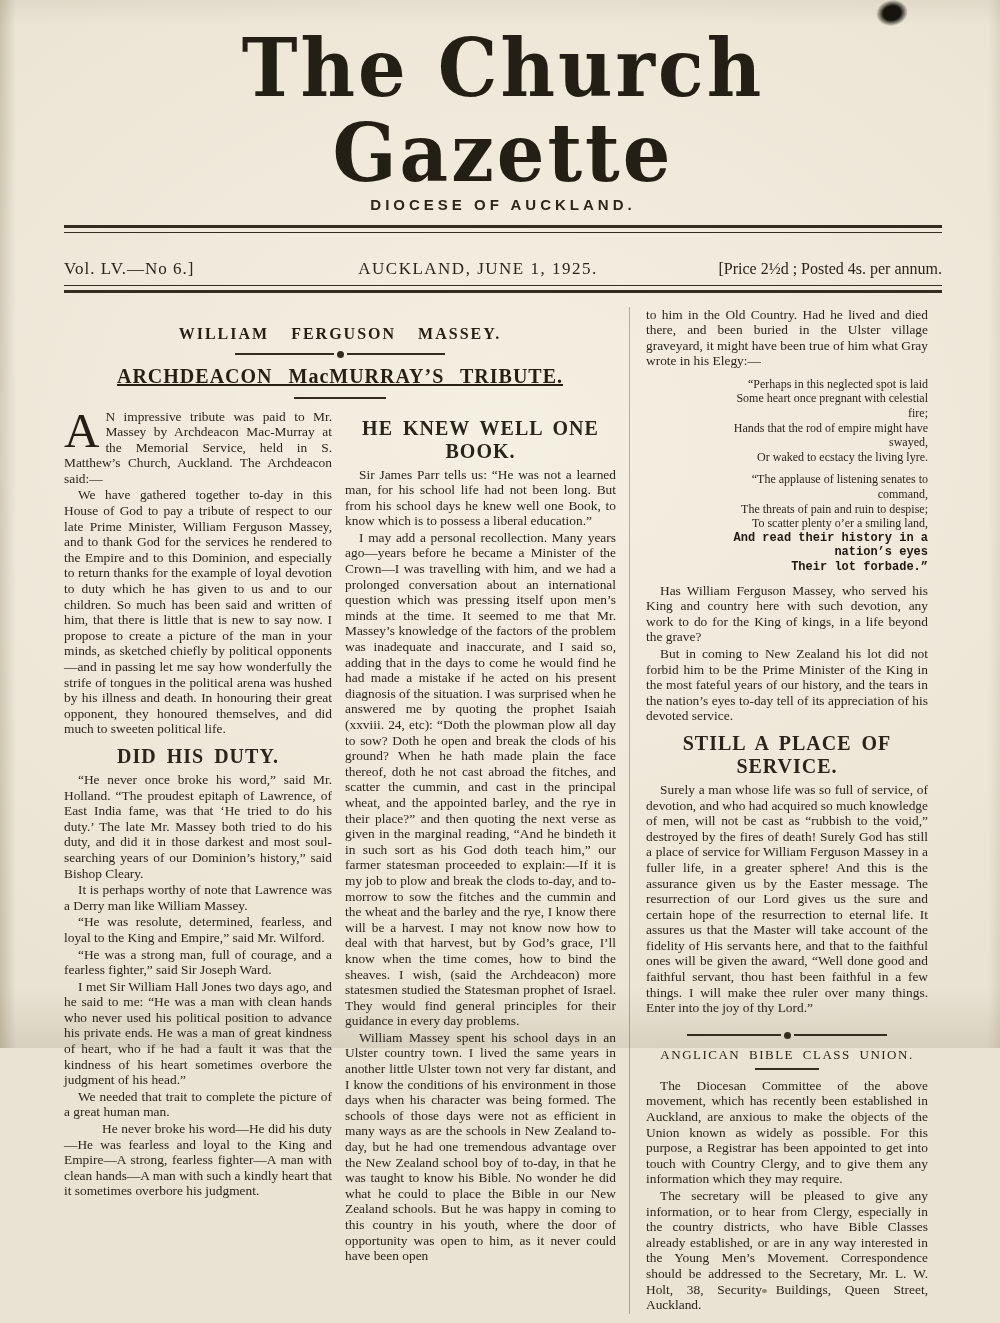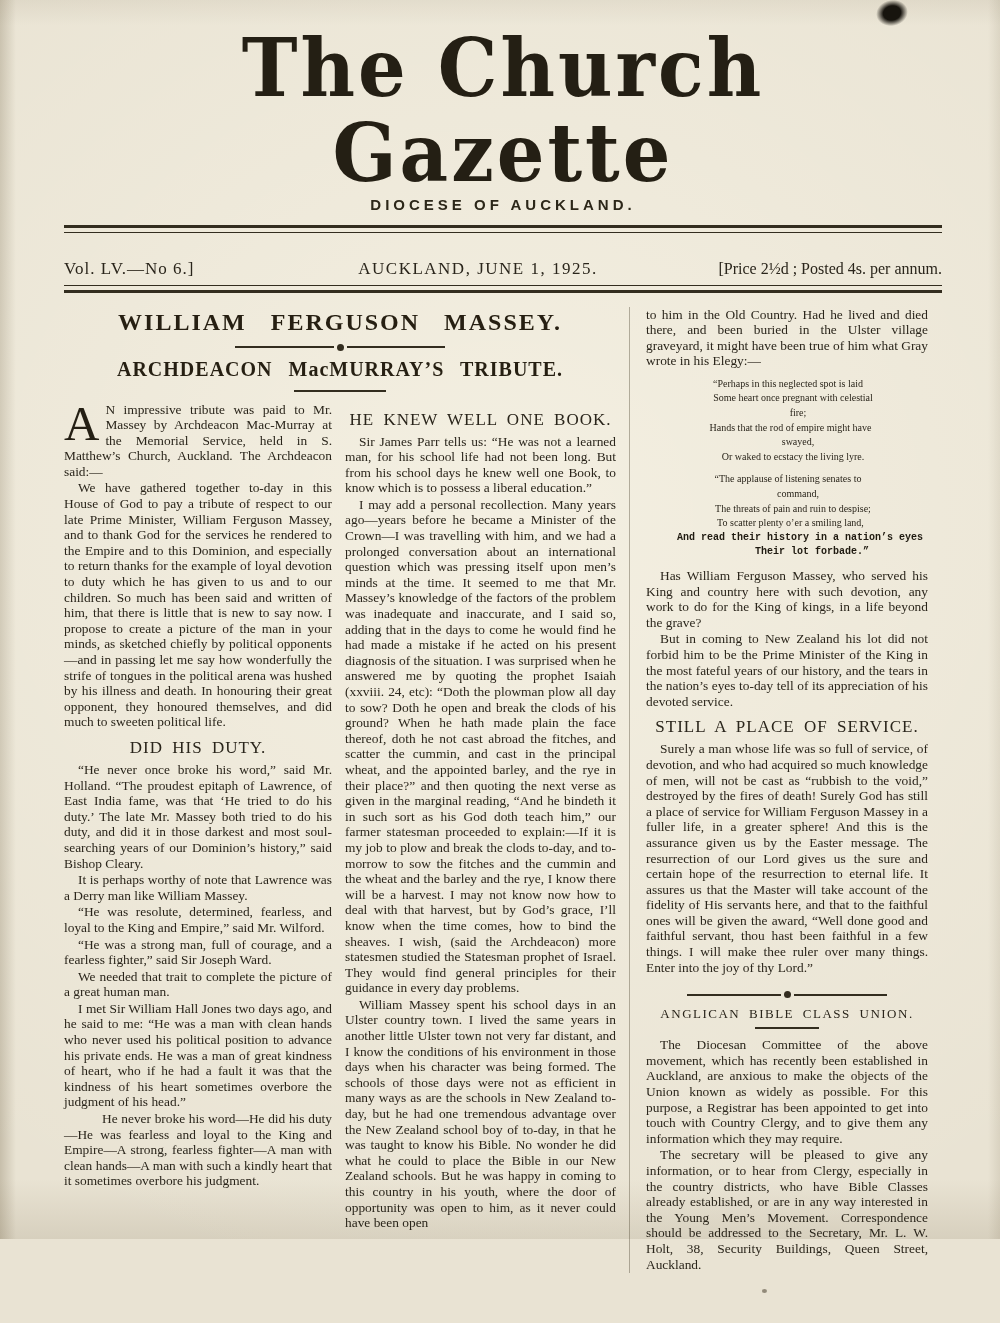--- a/index.html
+++ b/index.html
@@ -1,19 +1,19 @@
 <!DOCTYPE html>
 <html><head>
 <meta charset="utf-8">
 <style>
   html,body{margin:0;padding:0;}
   body{width:1000px;height:1323px;overflow:hidden;
        font-family:"Liberation Serif", serif;color:#2a251b;
        background:#e9e3d3;}
-  .page{position:relative;width:1000px;height:1239px;box-sizing:border-box;
+  .page{position:relative;width:1000px;height:1048px;box-sizing:border-box;
         padding:30px 58px 0 64px;
         background:
           radial-gradient(ellipse 120% 90% at 50% 42%, rgba(255,252,240,0.50), rgba(255,252,240,0) 70%),
           linear-gradient(90deg, rgba(120,106,78,0.30), rgba(120,106,78,0) 16px),
           linear-gradient(270deg, rgba(120,106,78,0.14), rgba(120,106,78,0) 12px),
           linear-gradient(0deg, rgba(120,106,78,0.16), rgba(120,106,78,0) 60px),
           linear-gradient(180deg, rgba(120,106,78,0.10), rgba(120,106,78,0) 26px),
           #e9e3d3;}
   .ink-blot{position:absolute;left:876px;top:0;width:32px;height:26px;
         background:radial-gradient(closest-side, #17140e 55%, rgba(23,20,14,0) 100%);
@@ -42,39 +42,39 @@
   
   .columns{display:flex;margin-top:14px;align-items:flex-start;}
   .left-wrap{width:552px;flex:none;}
   .two-cols{display:flex;gap:13px;}
   .col1{width:268px;flex:none;}
   .col2{width:271px;flex:none;}
   .col3{width:282px;flex:none;margin-left:13px;border-left:1px solid rgba(72,62,42,0.38);
         padding-left:16px;}
 
   .headline-block{text-align:center;margin-bottom:10px;}
-  .headline-block h2{margin:2px 0 0 0;font-size:24px;font-weight:bold;letter-spacing:2px;
+  .headline-block h2{margin:18px 0 0 0;font-size:16px;font-weight:bold;letter-spacing:2px;
         word-spacing:16px;color:#261f12;font-family:Liberation Serif, serif;}
   .headline-block h3{margin:7px 0 0 0;font-size:20px;font-weight:bold;letter-spacing:1px;
-        word-spacing:10px;color:#261f12;}
+        word-spacing:10px;color:#261f12;text-decoration:underline;}
   .dot-rule{display:flex;align-items:center;justify-content:center;margin:8px auto 0 auto;width:210px;}
   .dot-rule .l{flex:1;border-top:2px solid #332d1f;}
   .dot-rule .dot{width:7px;height:7px;border-radius:50%;background:#332d1f;margin:0 3px;}
   .short-rule{width:92px;border-top:2px solid #332d1f;margin:9px auto 0 auto;}
 
   .para{margin:0 0 1px 0;font-size:13.4px;line-height:15.6px;text-align:justify;
         text-indent:14px;}
   .para.first{text-indent:0;}
   .para.bigindent{text-indent:38px;}
   .dropcap{float:left;font-size:49px;line-height:40px;padding:2px 6px 0 0;color:#241f14;}
-  .subhead{margin:8px 0 4px 0;text-align:center;font-size:17px;letter-spacing:1px;
-        word-spacing:4px;font-weight:normal;color:#2a251b;}
+  .subhead{margin:8px 0 4px 0;text-align:center;font-size:20px;letter-spacing:1px;
+        word-spacing:4px;font-weight:bold;color:#2a251b;}
   .subhead.strong{font-weight:normal;font-size:13px;letter-spacing:1.5px;}
-  .verse{margin:8px 0 0 2px;font-size:10px;line-height:14.6px;white-space:pre-wrap;
-        text-align:center;}
+  .verse{margin:8px 0 0 2px;font-size:12px;line-height:14.6px;white-space:pre-wrap;
+        text-align:right;}
   .verse.boldpart{margin-top:0;font-weight:bold;color:#1f1a10;font-family:Liberation Mono, monospace;}
   .verse.lastgap{margin-bottom:8px;}
   .dot-rule.small{width:200px;margin-top:16px;}
   .under-rule{width:64px;border-top:2px solid #332d1f;margin:5px auto 8px auto;}
 </style>
 </head>
 <body>
 
 <div class="page">
   <div class="ink-blot"></div>
@@ -111,22 +111,22 @@
 
       <div class="two-cols">
         <div class="col1">
           <p class="para first"><span class="dropcap">A</span><span>N impressive tribute was paid to Mr. Massey by Archdeacon Mac-Murray at the Memorial Service, held in S. Matthew’s Church, Auckland. The Archdeacon said:—</span></p>
           <p class="para">We have gathered together to-day in this House of God to pay a tribute of respect to our late Prime Minister, William Ferguson Massey, and to thank God for the services he rendered to the Empire and to this Dominion, and especially to return thanks for the example of loyal devotion to duty which he has given to us and to our children.  So much has been said and written of him, that there is little that is new to say now.  I propose to create a picture of the man in your minds, as sketched chiefly by political opponents—and in passing let me say how wonderfully the strife of tongues in the political arena was hushed by his illness and death.  In honouring their great opponent, they honoured themselves, and did much to sweeten political life.</p>
           <h4 class="subhead">DID HIS DUTY.</h4>
           <p class="para">“He never once broke his word,” said Mr. Holland.  “The proudest epitaph of Lawrence, of East India fame, was that ‘He tried to do his duty.’  The late Mr. Massey both tried to do his duty, and did it in those darkest and most soul-searching years of our Dominion’s history,” said Bishop Cleary.</p>
           <p class="para">It is perhaps worthy of note that Lawrence was a Derry man like William Massey.</p>
           <p class="para">“He was resolute, determined, fearless, and loyal to the King and Empire,” said Mr. Wilford.</p>
           <p class="para">“He was a strong man, full of courage, and a fearless fighter,” said Sir Joseph Ward.</p>
+          <p class="para">I met Sir William Hall Jones two days ago, and he said to me: “He was a man with clean hands who never used his political position to advance his private ends.  He was a man of great kindness of heart, who if he had a fault it was that the kindness of his heart sometimes overbore the judgment of his head.”</p>
           <p class="para">We needed that trait to complete the picture of a great human man.</p>
-          <p class="para">I met Sir William Hall Jones two days ago, and he said to me: “He was a man with clean hands who never used his political position to advance his private ends.  He was a man of great kindness of heart, who if he had a fault it was that the kindness of his heart sometimes overbore the judgment of his head.”</p>
           <p class="para bigindent">He never broke his word—He did his duty—He was fearless and loyal to the King and Empire—A strong, fearless fighter—A man with clean hands—A man with such a kindly heart that it sometimes overbore his judgment.</p>
         </div>
 
         <div class="col2">
           <h4 class="subhead">HE KNEW WELL ONE BOOK.</h4>
           <p class="para">Sir James Parr tells us: “He was not a learned man, for his school life had not been long.  But from his school days he knew well one Book, to know which is to possess a liberal education.”</p>
           <p class="para">I may add a personal recollection. Many years ago—years before he became a Minister of the Crown—I was travelling with him, and we had a prolonged conversation about an international question which was pressing itself upon men’s minds at the time.  It seemed to me that Mr. Massey’s knowledge of the factors of the problem was inadequate and inaccurate, and I said so, adding that in the days to come he would find he had made a mistake if he acted on his present diagnosis of the situation.  I was surprised when he answered me by quoting the prophet Isaiah (xxviii. 24, etc): “Doth the plowman plow all day to sow? Doth he open and break the clods of his ground?  When he hath made plain the face thereof, doth he not cast abroad the fitches, and scatter the cummin, and cast in the principal wheat, and the appointed barley, and the rye in their place?” and then quoting the next verse as given in the marginal reading, “And he bindeth it in such sort as his God doth teach him,” our farmer statesman proceeded to explain:—If it is my job to plow and break the clods to-day, and to-morrow to sow the fitches and the cummin and the wheat and the barley and the rye, I know there will be a harvest.  I may not know now how to deal with that harvest, but by God’s grace, I’ll know when the time comes, how to bind the sheaves.  I wish, (said the Archdeacon) more statesmen studied the Statesman prophet of Israel. They would find general principles for their guidance in every day problems.</p>
           <p class="para">William Massey spent his school days in an Ulster country town.  I lived the same years in another little Ulster town not very far distant, and I know the conditions of his environment in those days when his character was being formed. The schools of those days were not as efficient in many ways as are the schools in New Zealand to-day, but he had one tremendous advantage over the New Zealand school boy of to-day, in that he was taught to know his Bible.  No wonder he did what he could to place the Bible in our New Zealand schools.  But he was happy in coming to this country in his youth, where the door of opportunity was open to him, as it never could have been open</p>
         </div>
       </div>

